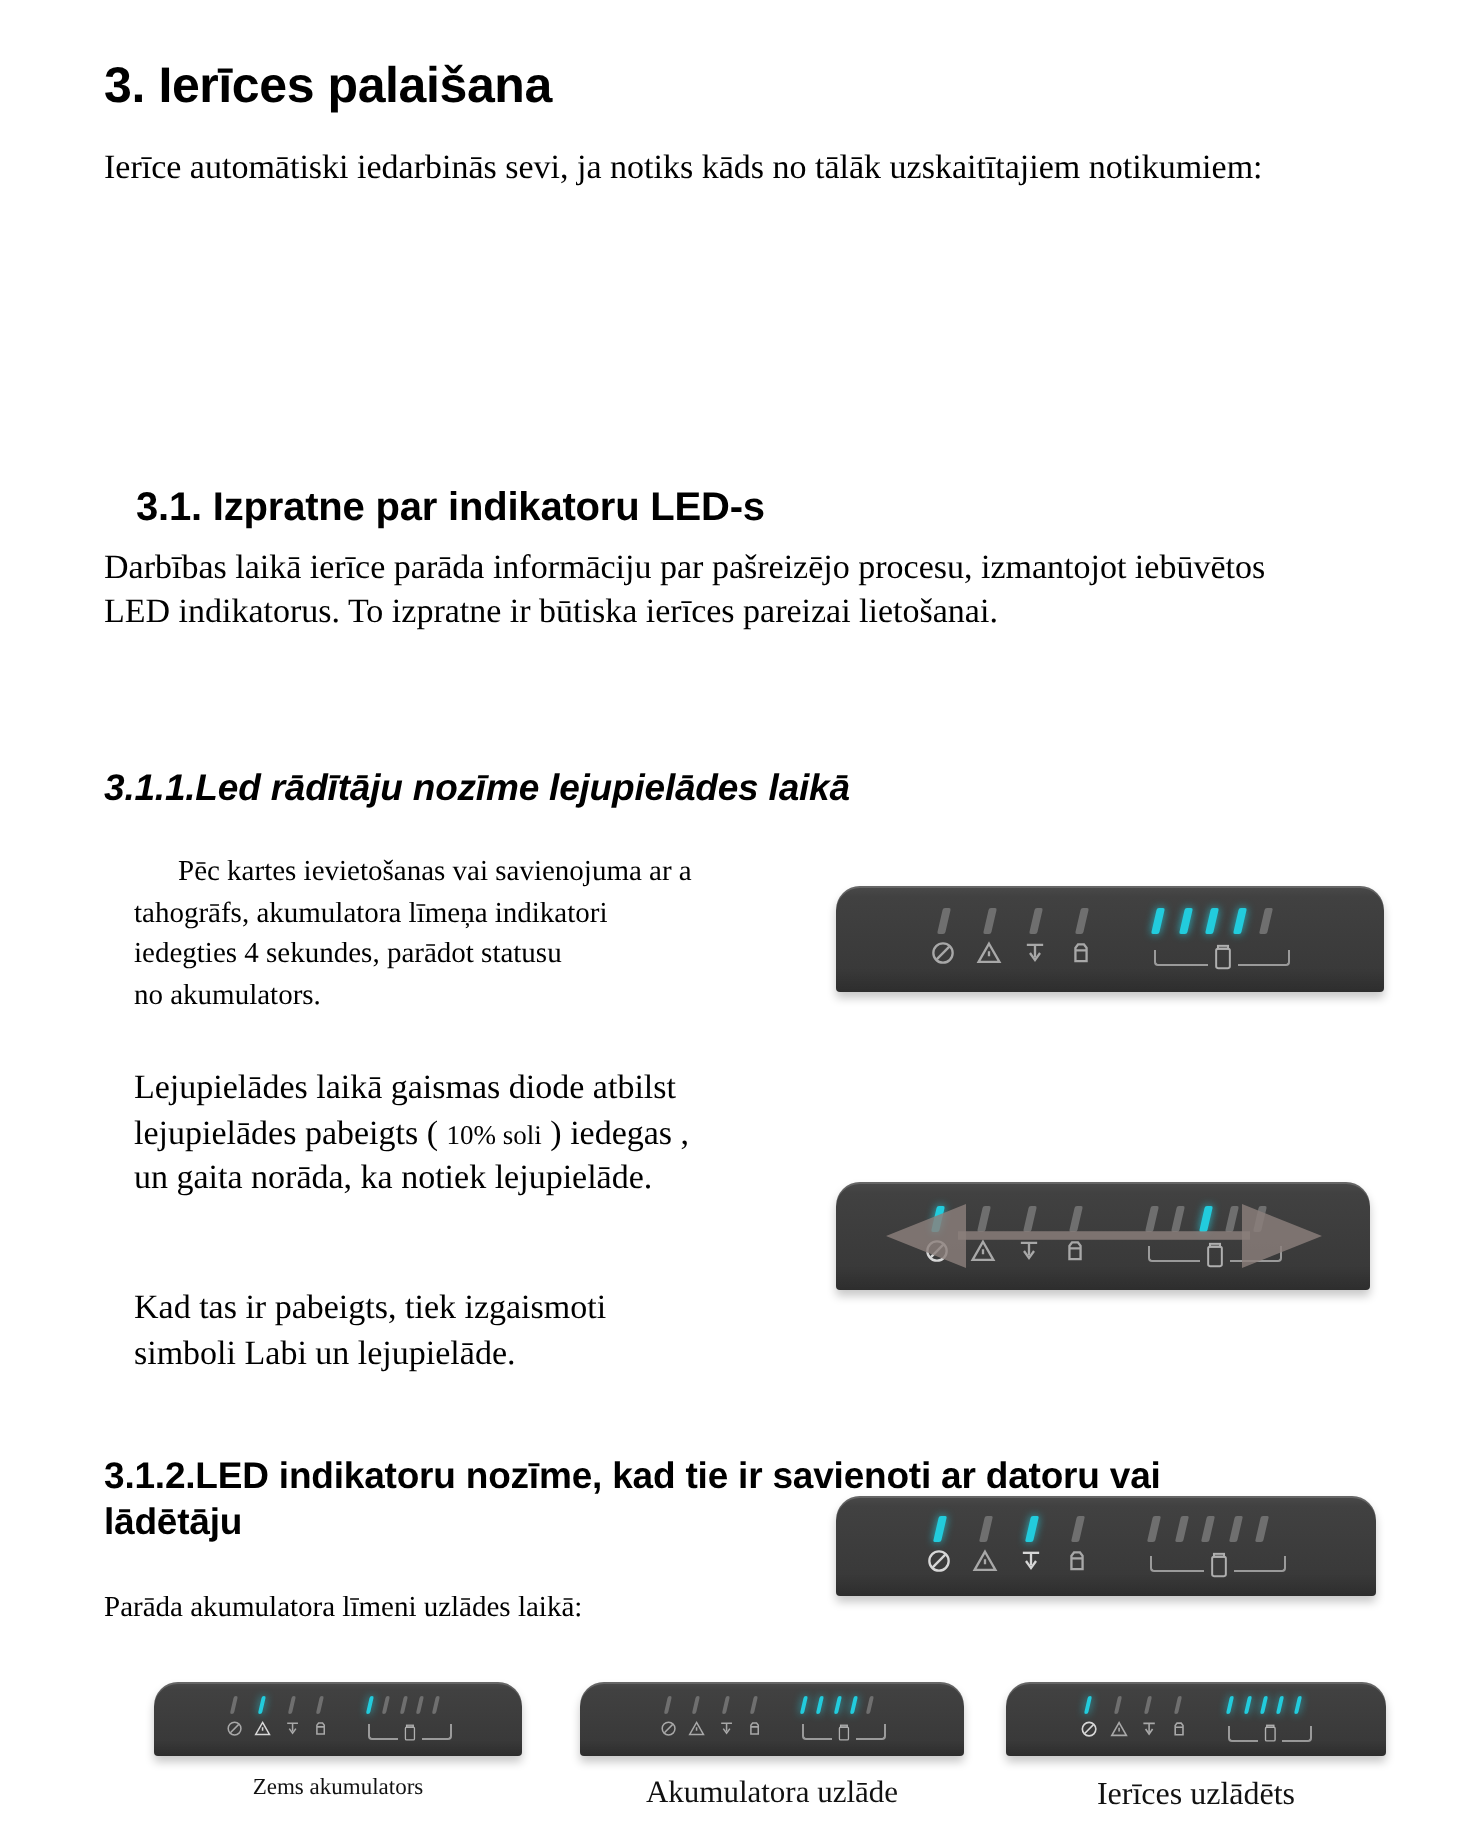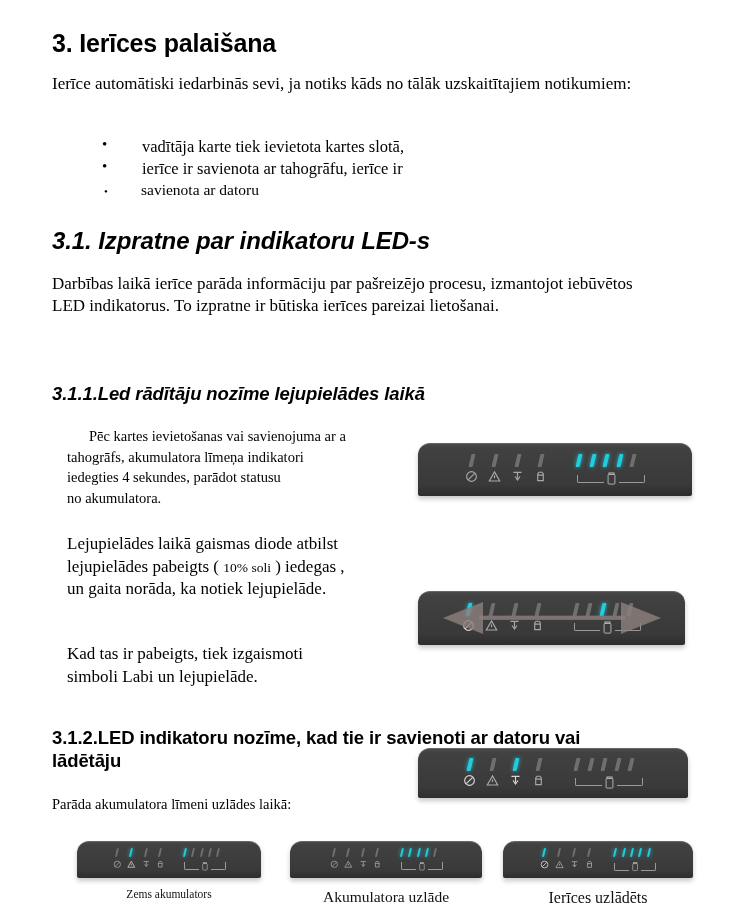--- a/index.html
+++ b/index.html
@@ -11,22 +11,22 @@
   .page{position:absolute;inset:0;}
 
   
   h1.sec{
     font-family:"Liberation Sans",sans-serif;
     font-weight:bold;font-size:25px;line-height:1.1;
     margin:0;letter-spacing:-0.2px;
   }
   h2.sec{
     font-family:"Liberation Sans",sans-serif;
-    font-weight:bold;font-size:24px;line-height:1.15;
-    margin:0;letter-spacing:-0.1px;font-style:italic;
+    font-weight:bold;font-size:20px;line-height:1.15;
+    margin:16px;letter-spacing:-0.1px;
   }
   h3.sec{
     font-family:"Liberation Sans",sans-serif;
     font-weight:bold;font-size:18.5px;line-height:1.25;
     margin:0;letter-spacing:-0.1px;
   }
   p.body{
     font-size:17px;line-height:1.28;margin:0;
   }
   .abs{position:absolute;margin-left:15px;}
@@ -115,37 +115,32 @@
 </style>
 </head>
 <body>
 
 <div class="page">
 
   <h1 class="sec abs" style="left:52px;top:30px;width:620px;">3. Ierīces palaišana</h1>
 
   <p class="body abs" style="left:52px;top:73px;width:600px;">Ierīce automātiski iedarbinās sevi, ja notiks kāds no tālāk uzskaitītajiem notikumiem:</p>
 
-  <ul class="bullets abs" style="left:84px;top:136px;width:520px;">
-    <li>vadītāja karte tiek ievietota kartes slotā,</li>
-    <li>ierīce ir savienota ar tahogrāfu, ierīce ir</li>
-    <li class="b3">savienota ar datoru</li>
-  </ul>
 
   <h2 class="sec abs" style="left:52px;top:227px;width:620px;">3.1. Izpratne par indikatoru LED-s</h2>
 
   <p class="body abs" style="left:52px;top:273px;width:616px;">Darbības laikā ierīce parāda informāciju par pašreizējo procesu, izmantojot iebūvētos LED indikatorus. To izpratne ir būtiska ierīces pareizai lietošanai.</p>
 
   <h3 class="sec abs" style="left:52px;top:382px;width:620px;font-style:italic;">3.1.1.Led rādītāju nozīme lejupielādes laikā</h3>
 
   <div class="abs" style="left:52px;top:426px;width:330px;">
     <p class="body" style="text-indent:22px;font-size:14.5px;line-height:1.42;">Pēc kartes ievietošanas vai savienojuma ar a</p>
     <p class="body" style="font-size:14.5px;line-height:1.42;">tahogrāfs, akumulatora līmeņa indikatori</p>
     <p class="body" style="font-size:14.5px;line-height:1.42;">iedegties 4 sekundes, parādot statusu</p>
-    <p class="body" style="font-size:14.5px;line-height:1.42;">no akumulatora.</p>
+    <p class="body" style="font-size:14.5px;line-height:1.42;">no akumulators.</p>
   </div>
 
   <div class="device abs" id="dev1" style="left:403px;top:443px;width:274px;height:53px;">
     <div class="device-inner">
         <div class="panel" id="panel1">
           <div class="grp">
             <div class="cell" style="margin-right: 10px;">
               <div class="led" style="height: 13px; width: 3.5px;"></div>
               <span class="icon" style="width: 13px; height: 13px;">
                 <svg viewBox="0 0 14 14">

